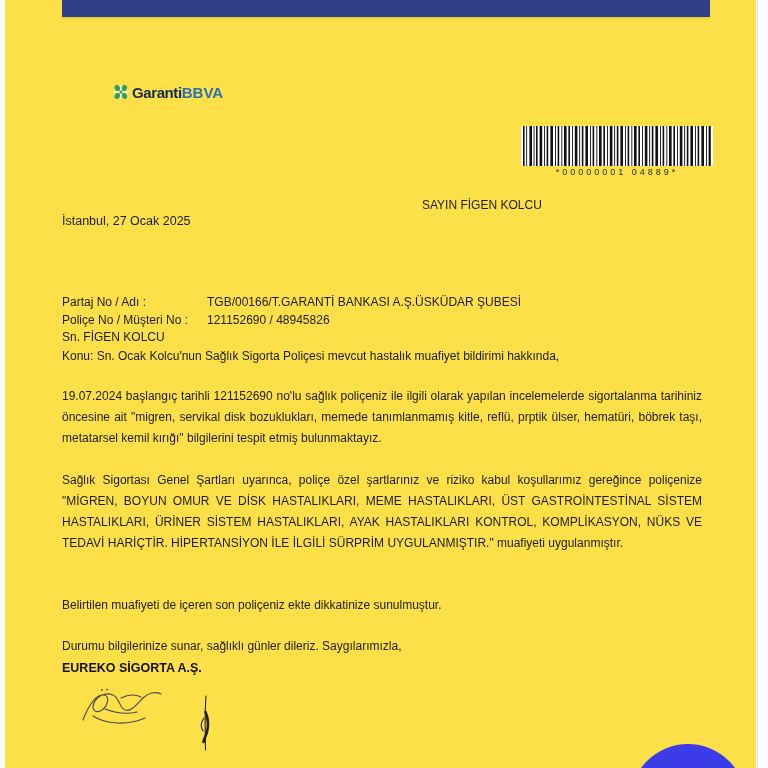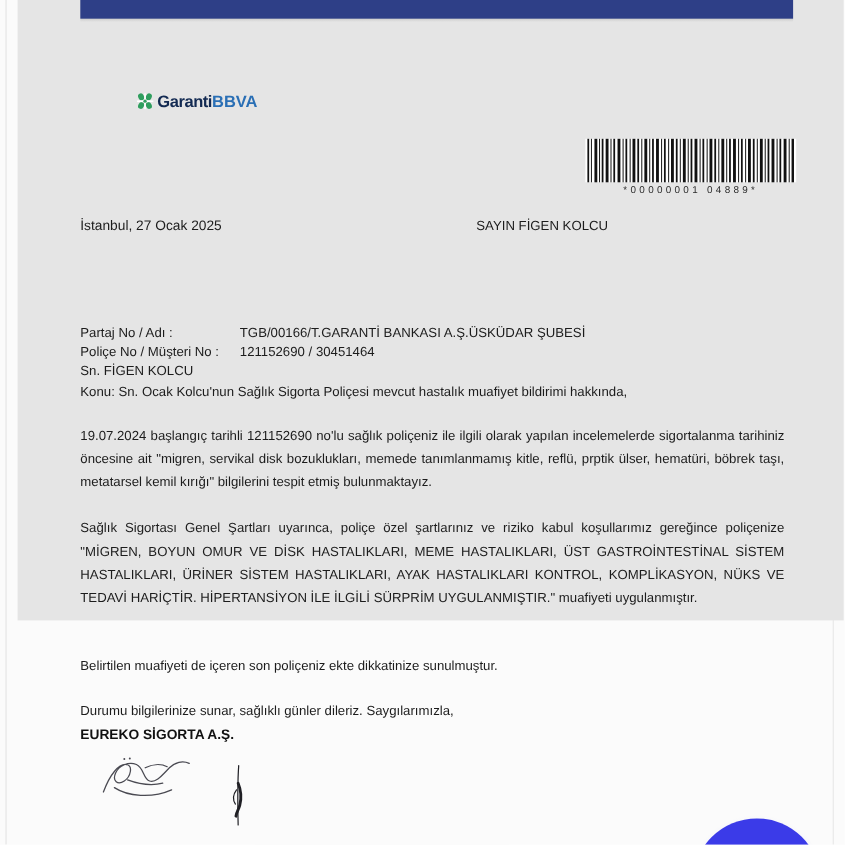--- a/index.html
+++ b/index.html
@@ -16,22 +16,22 @@
     overflow: hidden;
   }
 
   
   .page-frame-left  { position:absolute; left:5px;  top:0;  width:1px; height:768px; background:#e3e3e3; }
   .page-frame-right { position:absolute; left:757px;top:0;  width:1px; height:768px; background:#e6e6e6; }
 
   
   .sheet {
     position: absolute;
-    left: 16px; top: 0; width: 751px; height: 564px;
-    background: #e5e5e5;
+    left: 5px; top: 0; width: 751px; height: 768px;
+    background: #fde047;
   }
 
   
   .top-banner {
     position: absolute;
     left: 57px; top: 0px;
     width: 648px; height: 17px;
     background: #2e3f87;
   }
   .banner-shadow {
@@ -73,21 +73,21 @@
     white-space: nowrap;
   }
 
   
   .hdr-row {
     position: absolute; left: 57px; top: 198px;
     width: 640px;
     display: flex;
   }
   .hdr-place {
-    font-size: 12.5px; color: #1c1c1c; white-space: nowrap;
+    font-size: 12.5px; color: #1c1c1c; white-space: nowrap; margin-top: 16px;
   }
   .hdr-addressee {
     position: absolute; left: 360px; top: 0;
     font-size: 12px; color: #1c1c1c; white-space: nowrap; text-align: center;
   }
 
   
   .meta {
     position: absolute; left: 57px; top: 294px;
     font-size: 12px; color: #1c1c1c;
@@ -241,21 +241,21 @@
       <span class="hdr-addressee">SAYIN FİGEN KOLCU</span>
     </div>
 
     <div class="meta">
       <div class="meta-row">
         <span class="meta-label">Partaj No / Adı :</span>
         <span class="meta-value">TGB/00166/T.GARANTİ BANKASI A.Ş.ÜSKÜDAR ŞUBESİ</span>
       </div>
       <div class="meta-row">
         <span class="meta-label">Poliçe No / Müşteri No :</span>
-        <span class="meta-value">121152690 / 30451464</span>
+        <span class="meta-value">121152690 / 48945826</span>
       </div>
       <div class="meta-row">
         <span class="meta-value">Sn. FİGEN KOLCU</span>
       </div>
       <div class="meta-subject">Konu: Sn. Ocak Kolcu'nun Sağlık Sigorta Poliçesi mevcut hastalık muafiyet bildirimi hakkında,</div>
     </div>
 
     <div class="body">
       <p class="para">19.07.2024 başlangıç tarihli 121152690 no'lu sağlık poliçeniz ile ilgili olarak yapılan incelemelerde sigortalanma tarihiniz öncesine ait "migren, servikal disk bozuklukları, memede tanımlanmamış kitle, reflü, prptik ülser, hematüri, böbrek taşı, metatarsel kemil kırığı" bilgilerini  tespit etmiş bulunmaktayız.</p>
       <p class="para caps">Sağlık Sigortası Genel Şartları uyarınca, poliçe özel şartlarınız ve riziko kabul koşullarımız gereğince poliçenize "MİGREN, BOYUN OMUR VE DİSK HASTALIKLARI, MEME HASTALIKLARI, ÜST GASTROİNTESTİNAL SİSTEM HASTALIKLARI, ÜRİNER SİSTEM HASTALIKLARI, AYAK HASTALIKLARI KONTROL, KOMPLİKASYON, NÜKS VE TEDAVİ HARİÇTİR. HİPERTANSİYON İLE İLGİLİ SÜRPRİM UYGULANMIŞTIR." muafiyeti uygulanmıştır.</p>

